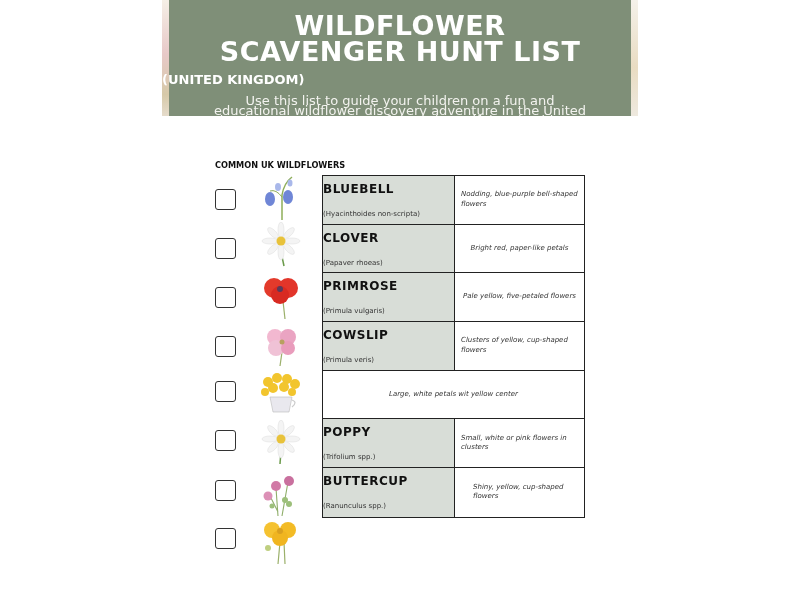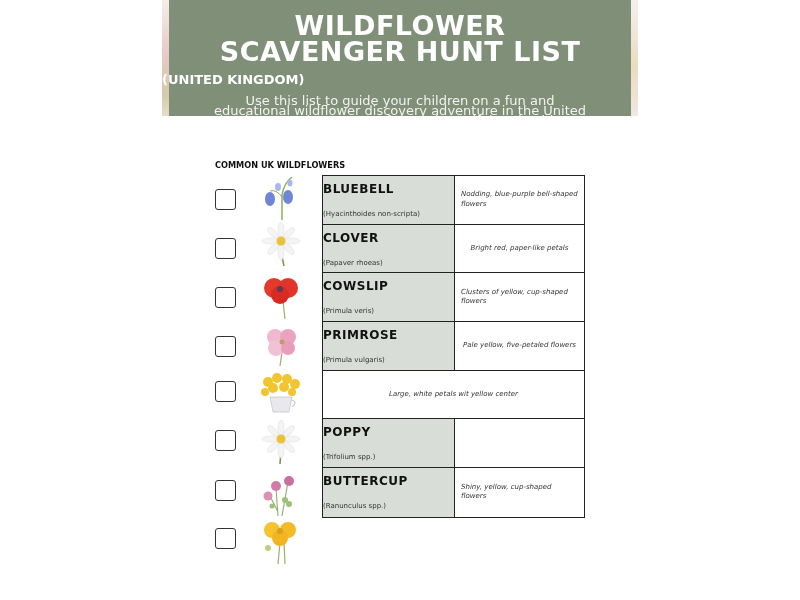--- a/index.html
+++ b/index.html
@@ -11,21 +11,21 @@
   .deco-l{left:0;background:linear-gradient(180deg,#f5efe6,#e8c9c8 40%,#d6c9a8 70%,#f3ecea);}
   .deco-r{right:0;background:linear-gradient(180deg,#f4f1ea,#e9dcc2 50%,#f0eeea);}
   .title{position:absolute;left:0;right:0;top:13px;text-align:center;color:#fff;font-family:"DejaVu Sans",sans-serif;font-weight:bold;font-size:27px;line-height:26px;letter-spacing:0.5px;}
   .subtitle{position:absolute;left:0;right:0;top:72px;text-align:left;color:#fff;font-weight:bold;font-size:13px;}
   .intro{position:absolute;left:48px;right:48px;top:96px;text-align:center;color:#f3f3ef;font-size:13px;line-height:10px;}
   .section{position:absolute;left:215px;top:160px;font-weight:bold;font-size:8.2px;color:#111;}
   .cb{position:absolute;left:215px;width:21px;height:21px;border:1.3px solid #333;border-radius:3px;box-sizing:border-box;background:#fff;}
   .flower{position:absolute;left:258px;width:46px;height:46px;}
   .table{position:absolute;left:322px;top:175px;width:263px;border:1.3px solid #222;box-sizing:border-box;}
   .trow{display:flex;height:48.7px;border-bottom:1.3px solid #222;box-sizing:border-box;}
-  .trow:last-child{border-bottom:none;}
+  .trow:last-child{border-bottom:none;gap:12px;}
   .name-cell{width:131px;background:#d8ddd7;border-right:1.3px solid #222;display:flex;flex-direction:column;align-items:flex-start;justify-content:center;}
   .name{font-weight:bold;font-size:12px;color:#111;letter-spacing:0.5px;}
   .latin{font-size:7px;color:#333;margin-top:14px;}
   .desc-cell{flex:1;display:flex;align-items:center;justify-content:center;text-align:left;padding:0 6px;font-style:italic;font-size:7px;line-height:9.5px;color:#333;background:#fff;}
 </style>
 </head>
 <body>
 
 <div class="page"></div>
 
@@ -159,40 +159,41 @@
   </div>
   <div class="trow">
     <div class="name-cell">
         <div class="name">CLOVER</div>
         <div class="latin">(Papaver rhoeas)</div>
       </div>
     <div class="desc-cell">Bright red, paper-like petals</div>
   </div>
   <div class="trow">
     <div class="name-cell">
+        <div class="name">PRIMROSE</div>
+        <div class="latin">(Primula vulgaris)</div>
+      </div>
+    <div class="desc-cell">Pale yellow, five-petaled flowers</div>
+  </div>
+  <div class="trow">
+    <div class="name-cell">
         <div class="name">COWSLIP</div>
         <div class="latin">(Primula veris)</div>
       </div>
     <div class="desc-cell">Clusters of yellow, cup-shaped flowers</div>
   </div>
   <div class="trow">
-    <div class="name-cell">
-        <div class="name">PRIMROSE</div>
-        <div class="latin">(Primula vulgaris)</div>
-      </div>
-    <div class="desc-cell">Pale yellow, five-petaled flowers</div>
-  </div>
-  <div class="trow">
     <div class="desc-cell">Large, white petals wit yellow center</div>
   </div>
   <div class="trow">
     <div class="name-cell">
         <div class="name">POPPY</div>
         <div class="latin">(Trifolium spp.)</div>
       </div>
+    <div class="desc-cell">Small, white or pink flowers in clusters</div>
   </div>
   <div class="trow">
     <div class="name-cell">
         <div class="name">BUTTERCUP</div>
         <div class="latin">(Ranunculus spp.)</div>
       </div>
     <div class="desc-cell">Shiny, yellow, cup-shaped flowers</div>
   </div>
 </div>
 

